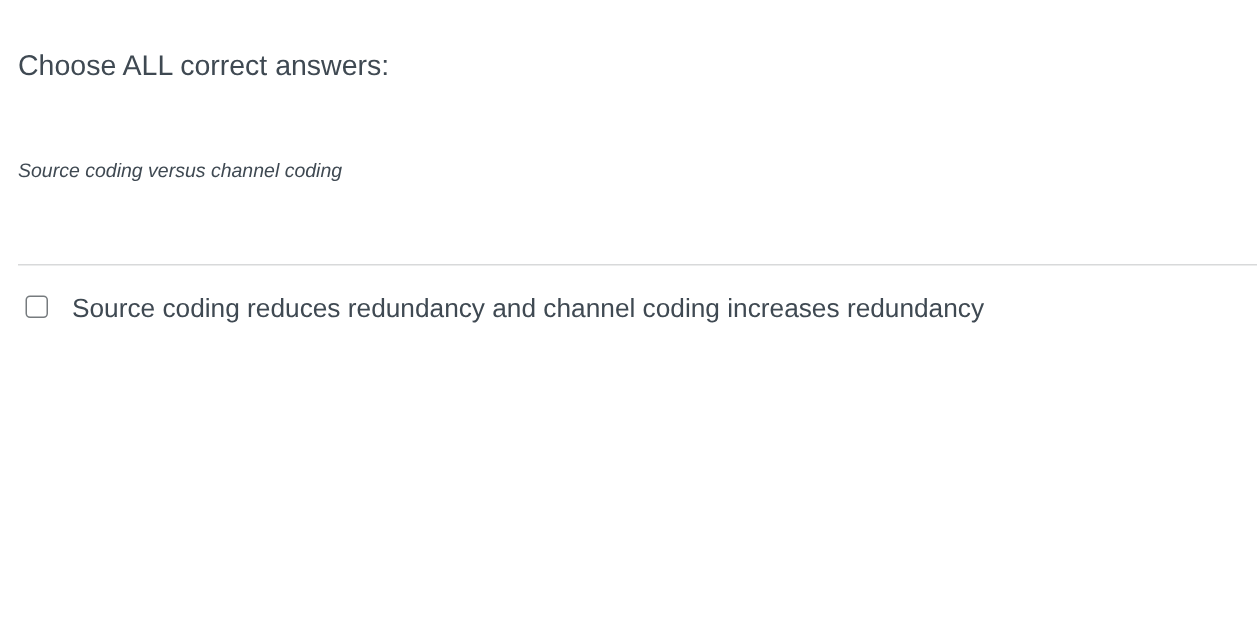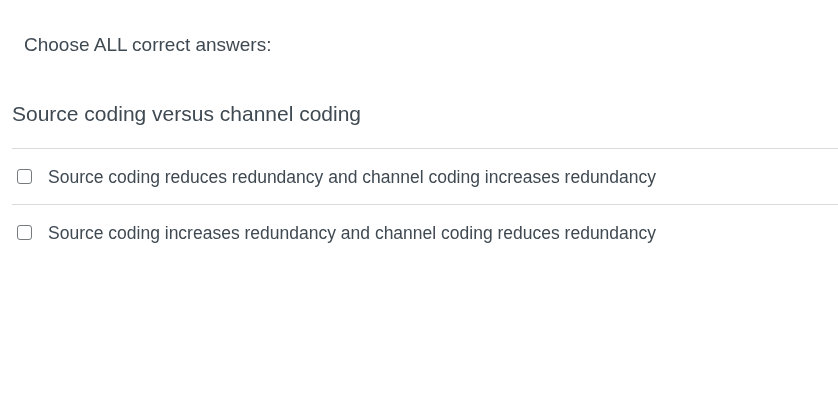--- a/index.html
+++ b/index.html
@@ -19,35 +19,36 @@
     background: var(--bg);
     font-family: "Liberation Sans", sans-serif;
     color: var(--text-color);
     overflow: hidden;
   }
   .question-block {
     width: 838px;
     height: 412px;
   }
   .instruction {
-    margin: 0 0 0 24px;
+    margin: 0 0 0 12px;
     padding-top: 33px;
     font-size: 19px;
     line-height: 23px;
     font-weight: 400;
   }
   .question-title {
     margin: 46px 0 0 12px;
-    font-size: 21px;
+    font-size: 13px;
     line-height: 23px;
     font-weight: 400;
+    font-style: italic;
   }
   .options {
     margin-left: 12px;
-    margin-top: 23px;
+    margin-top: 51px;
   }
   .option-row {
     height: 56px;
     border-top: 1px solid var(--divider-color);
     display: flex;
     align-items: center;
     cursor: pointer;
   }
   .checkbox {
     flex: 0 0 auto;
@@ -73,21 +74,17 @@
 
   <p class="question-title">Source coding versus channel coding</p>
 
   <div class="options">
 
     <div class="option-row">
       <span class="checkbox" role="checkbox" aria-checked="false"></span>
       <span class="option-label">Source coding reduces redundancy and channel coding increases redundancy</span>
     </div>
 
-    <div class="option-row">
-      <span class="checkbox" role="checkbox" aria-checked="false"></span>
-      <span class="option-label">Source coding increases redundancy and channel coding reduces redundancy</span>
-    </div>
 
 
 
   </div>
 </div>
 
 </body></html>

